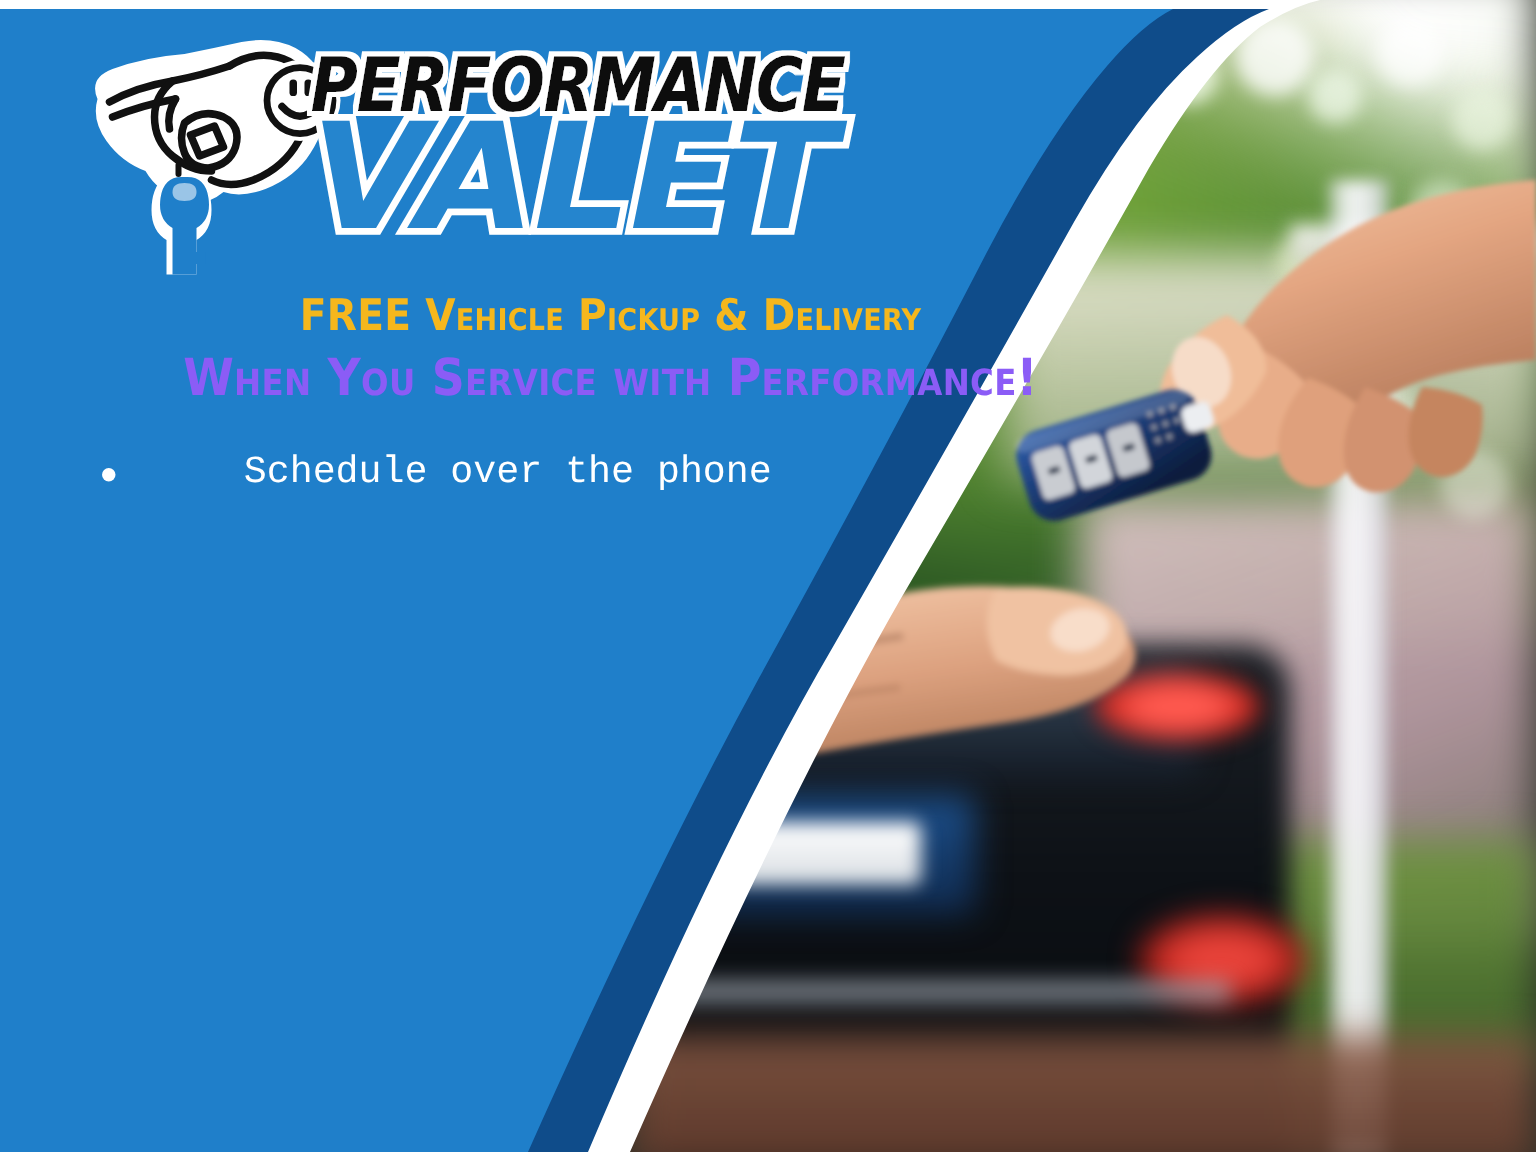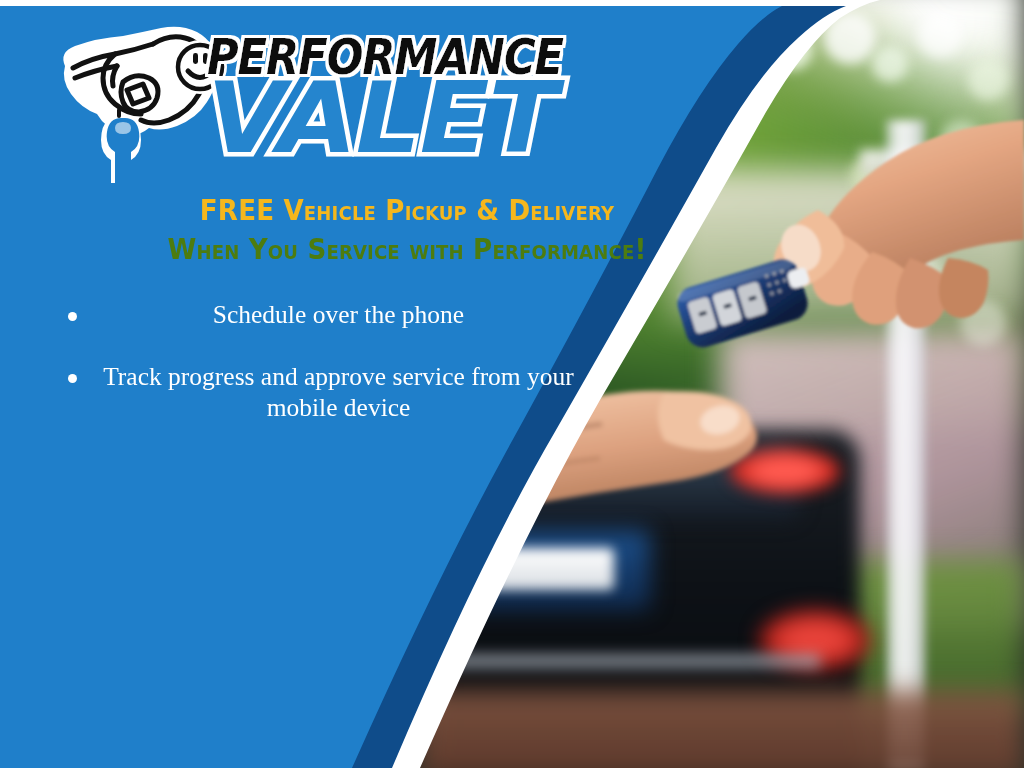--- a/index.html
+++ b/index.html
@@ -171,40 +171,40 @@
     line-height: 1.02;
     white-space: nowrap;
     font-stretch: condensed;
   }
   .hl-line1 {
     font-size: 29px;
     color: #f5b71d;
     font-variant: small-caps;
   }
   .hl-line2 {
-    font-size: 29px;
-    color: #4d7c0f;
+    font-size: 34px;
+    color: #8b5cf6;
     font-variant: small-caps;
     margin-top: 9px;
   }
 
   .bullets {
     position: absolute;
     left: 68px;
     top: 300px;
     width: 520px;
   }
   .bullet {
     display: flex;
     align-items: flex-start;
     color: #ffffff;
     font-size: 25.5px;
     line-height: 1.21;
     margin-bottom: 28px;
-    font-family: Liberation Serif, serif;
+    font-family: Liberation Mono, monospace;
   }
   .bullet .dot {
     flex: none;
     width: 9px;
     height: 9px;
     border-radius: 50%;
     background: #ffffff;
     margin-top: 12px;
     margin-right: 12px;
   }
@@ -402,20 +402,16 @@
     <div class="headline">
       <div class="hl-line1">FREE Vehicle Pickup &amp; Delivery</div>
       <div class="hl-line2">When You Service with Performance!</div>
     </div>
 
     <div class="bullets">
       <div class="bullet b1">
         <span class="dot"></span>
         <span class="btext">Schedule over the phone</span>
       </div>
-      <div class="bullet b3">
-        <span class="dot"></span>
-        <span class="btext">Track progress and approve service from your mobile device</span>
-      </div>
     </div>
 
   </div>
 </div>
 
 </body></html>

